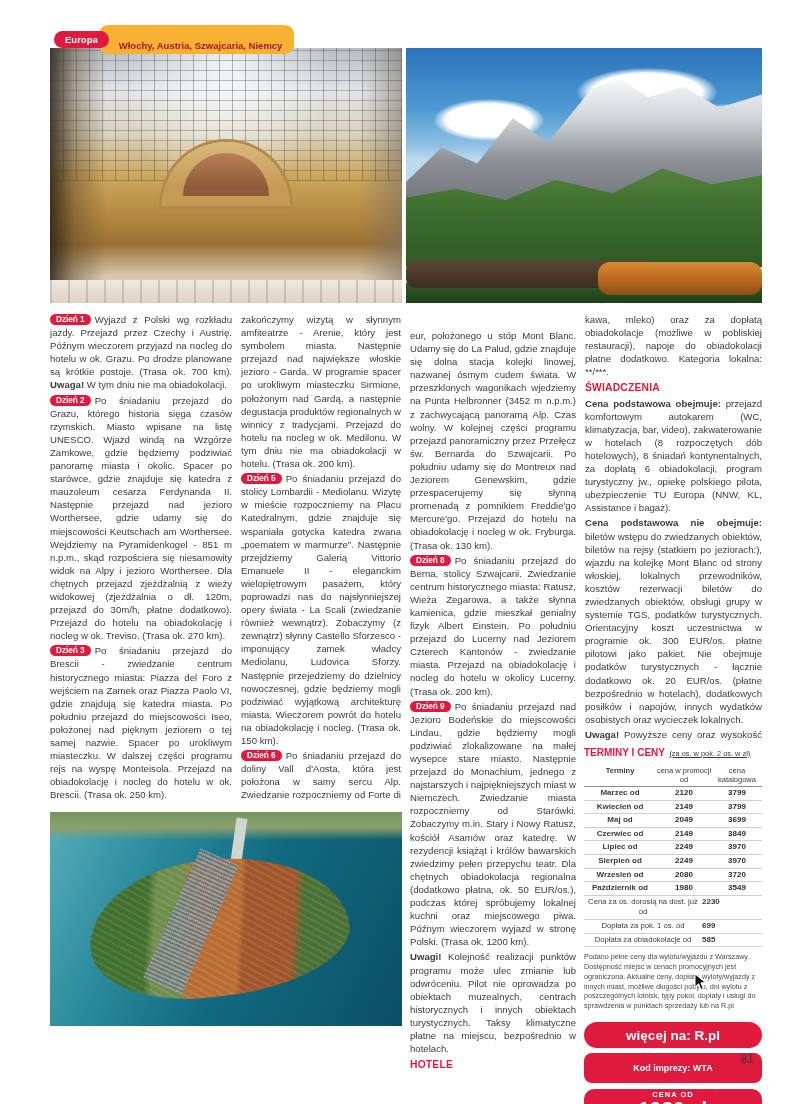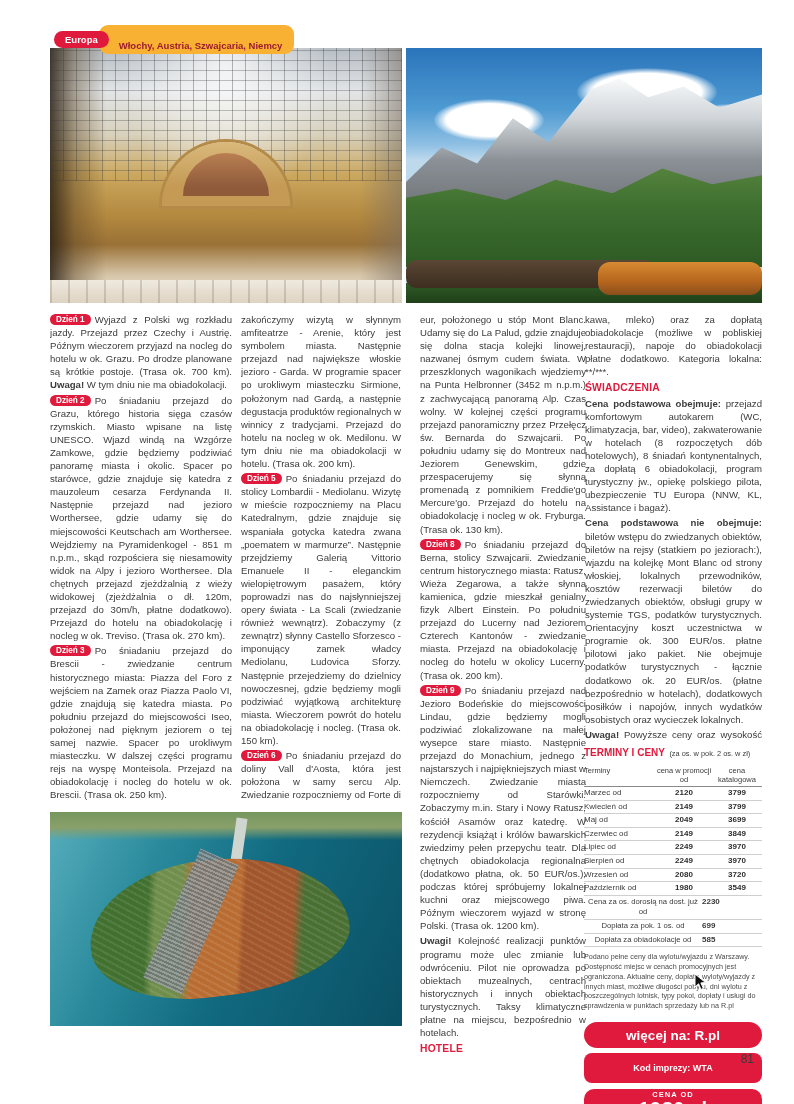--- a/index.html
+++ b/index.html
@@ -60,35 +60,35 @@
        repeating-linear-gradient(35deg, rgba(255,255,255,.10) 0 2px, rgba(0,0,0,0) 2px 6px),
        linear-gradient(100deg,#41702f 0 24%,#6f8d4b 27% 36%,#b96c31 41% 57%,#a1552a 59% 76%,#496f33 80% 100%);}
   .l-rail{position:absolute;left:34%;top:18%;width:12%;height:66%;transform:rotate(24deg);
      background:repeating-linear-gradient(0deg,#9aa1a3 0 2px,#6f7678 2px 4px);opacity:.85;}
   .l-bridge{position:absolute;left:52%;top:3%;width:3%;height:24%;transform:rotate(8deg);
      background:#cfd6cf;}
   
   .col{position:absolute;top:313px;overflow:hidden;font-size:9.6px;line-height:13.1px;text-align:justify;}
   #col1{left:50px;width:182px;height:488px;}
   #col2{left:241px;width:160px;height:488px;}
-  #col3{left:420px;width:166px;height:775px;}
+  #col3{left:410px;width:166px;height:775px;margin-top:16px;}
   #col4{left:585px;width:177px;height:430px;}
   .blk{margin:0 0 2px 0;}
   .day-badge{display:inline-block;background:var(--red);color:#fff;font-weight:bold;
      font-size:8.2px;line-height:11px;padding:0 6px;border-radius:7px;margin-right:4px;
      position:relative;top:-1px;}
   .sec-heading{color:var(--red);font-weight:bold;font-size:10.3px;margin:3px 0 2px;letter-spacing:.2px;}
   
   .offer{position:absolute;left:584px;top:742px;width:178px;}
   .t-title{color:var(--red);font-weight:bold;font-size:10px;}
-  .t-note{color:#3b3b3b;font-weight:normal;font-size:7.4px;}
+  .t-note{color:#3b3b3b;font-weight:normal;font-size:7.4px;text-decoration:underline;}
   .t-colhead{display:flex;font-size:7.5px;color:#3b3b3b;border-bottom:1px solid #8a8a8a;
      padding:4px 0 2px;margin-top:2px;}
   .t-row{display:flex;font-size:8px;line-height:10.6px;border-bottom:1px solid #cfcfcf;padding:1px 0;}
-  .tc-term{flex:0 0 72px;text-align:left;}
+  .tc-term{flex:0 0 72px;text-align:center;font-weight:bold;}
   .tc-promo{flex:0 0 56px;text-align:center;}
   .tc-cat{flex:1;text-align:center;}
   .t-row b{font-weight:bold;color:#2e2e2e;}
   .t-extra{display:flex;font-size:7.7px;line-height:10.6px;border-bottom:1px solid #cfcfcf;padding:1px 0;}
   .t-extra .lbl{flex:1;text-align:center;}
   .t-extra .val{flex:0 0 60px;font-weight:bold;font-size:8px;}
   .t-foot{font-size:7.2px;line-height:9.8px;color:#4a4a4a;margin-top:5px;}
   .cta{margin-top:11px;display:flex;flex-direction:column;align-items:stretch;}
   .btn{background:var(--red);color:#fff;text-align:center;border:0;cursor:pointer;
      font-family:"Liberation Sans",sans-serif;font-weight:bold;}

